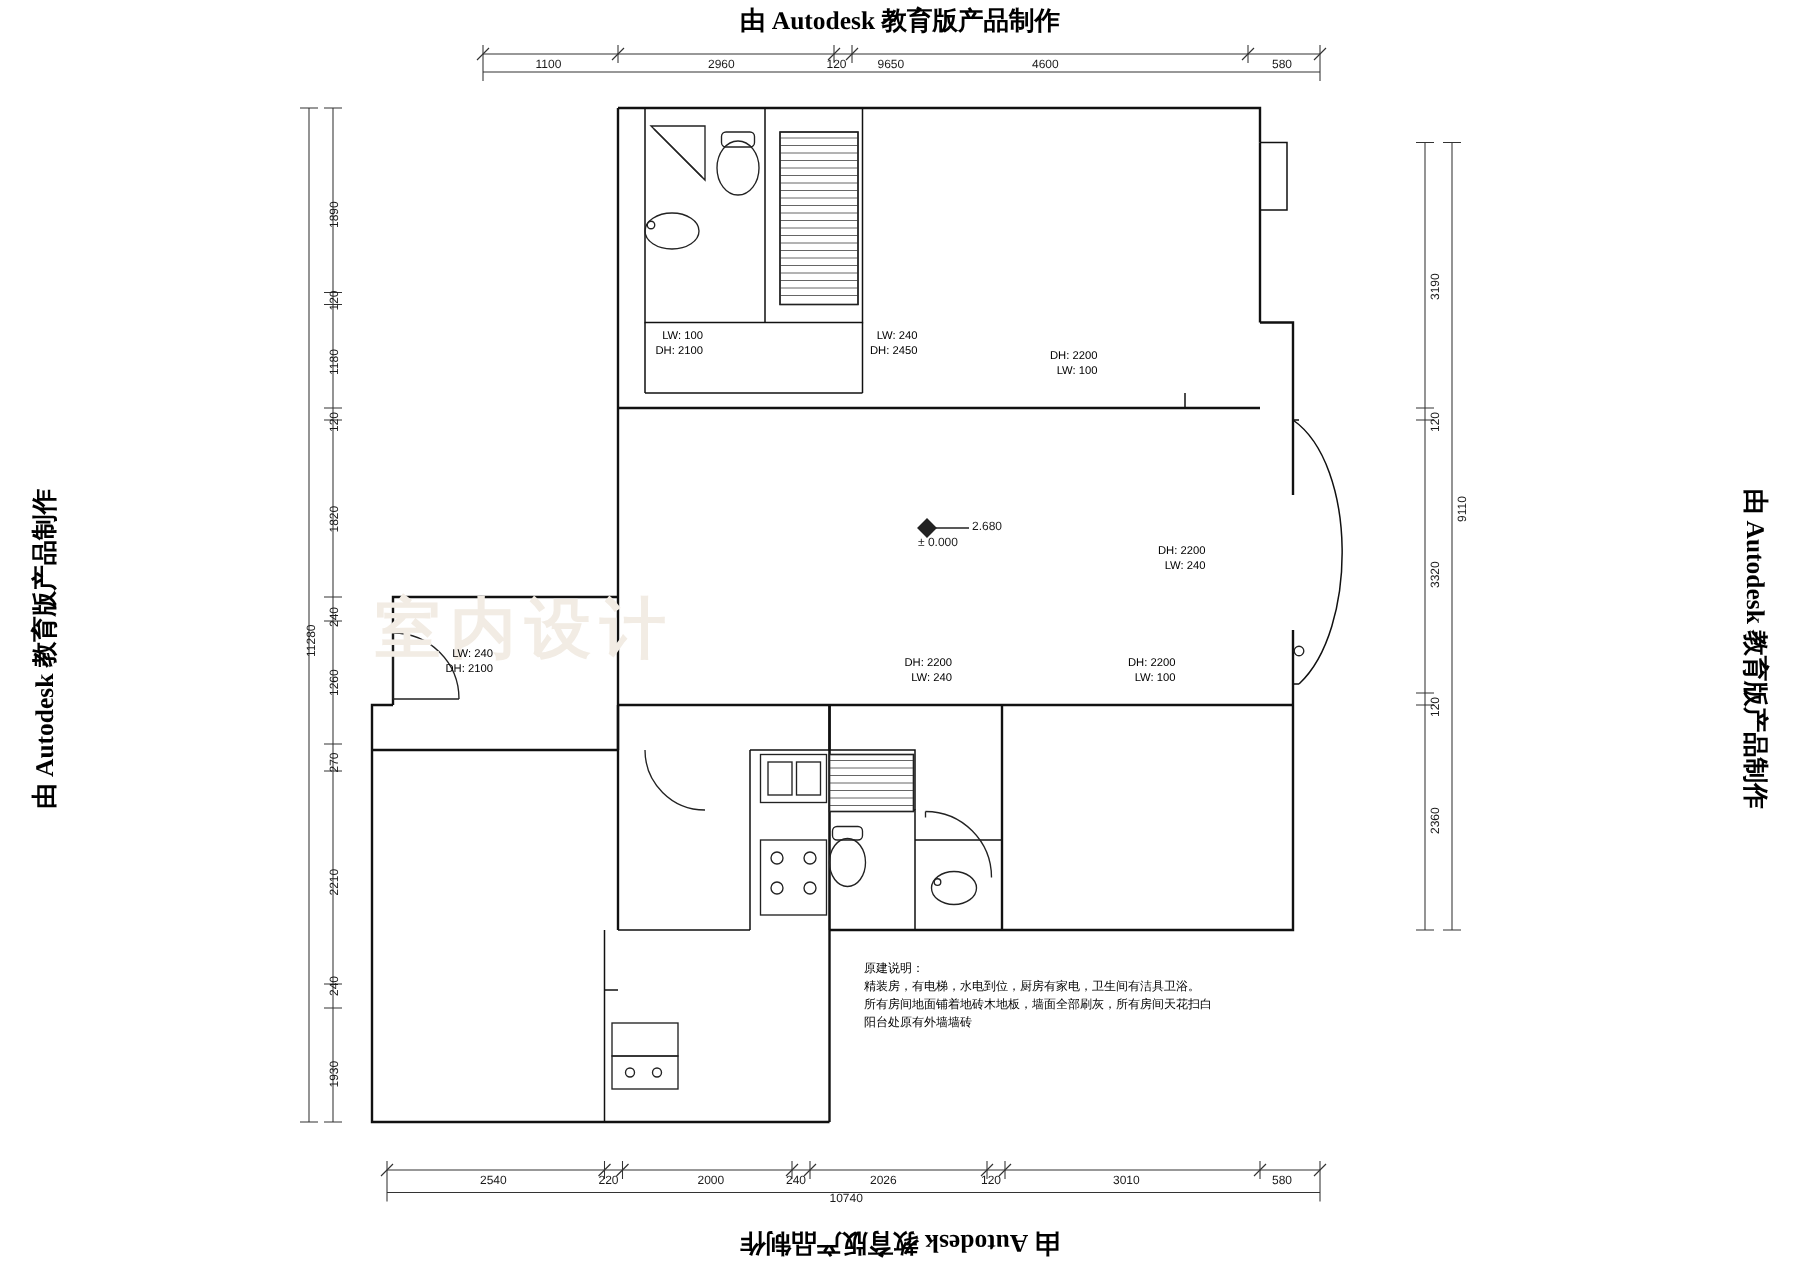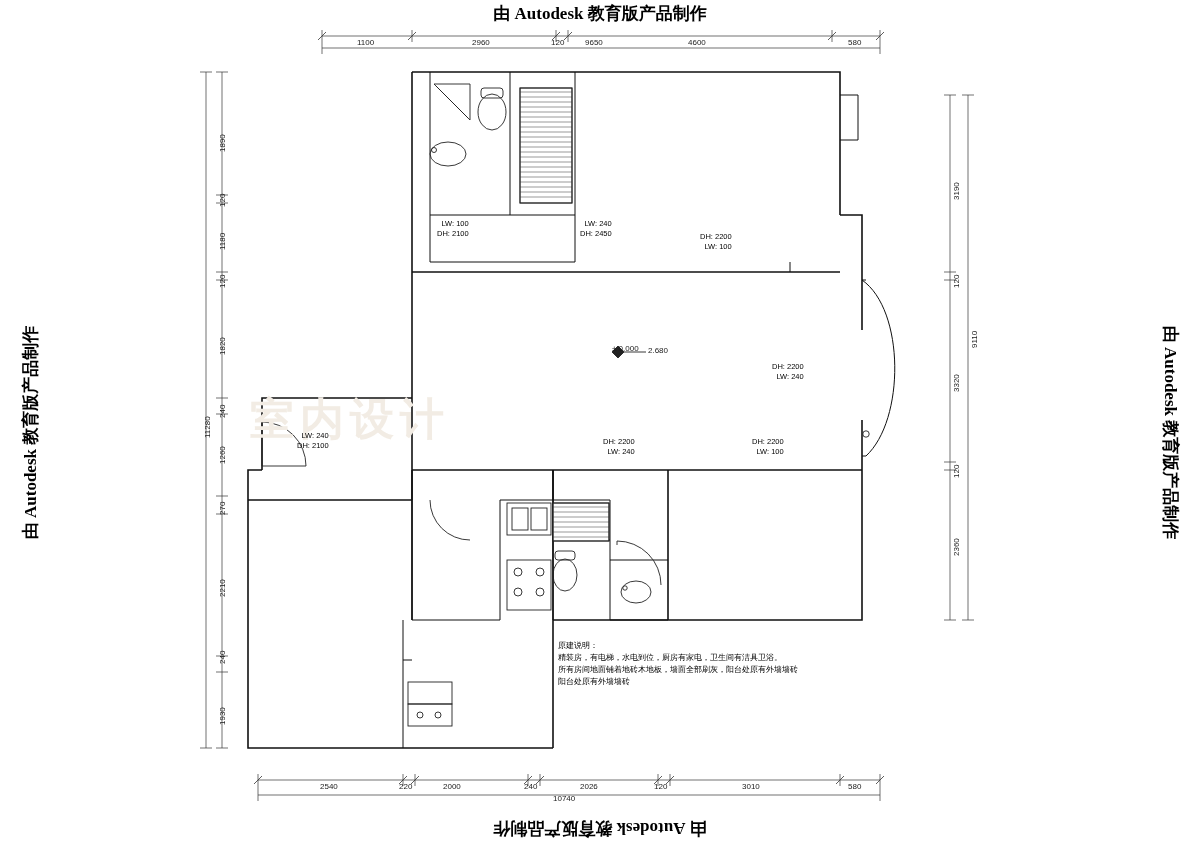--- a/index.html
+++ b/index.html
@@ -185,21 +185,21 @@
 
 <div class="abs dimtxt" style="left:357px;top:38px;">1100</div>
 <div class="abs dimtxt" style="left:472px;top:38px;">2960</div>
 <div class="abs dimtxt" style="left:551px;top:38px;">120</div>
 <div class="abs dimtxt" style="left:688px;top:38px;">4600</div>
 <div class="abs dimtxt" style="left:848px;top:38px;">580</div>
 <div class="abs dimtxt" style="left:585px;top:25px;margin-top:13px;">9650</div>
 
 <div class="abs dimtxt" style="left:320px;top:782px;">2540</div>
 <div class="abs dimtxt" style="left:399px;top:782px;">220</div>
-<div class="abs dimtxt" style="left:443px;top:782px;">2000</div>
+<div class="abs dimtxt" style="left:465px;top:782px;">2000</div>
 <div class="abs dimtxt" style="left:524px;top:782px;">240</div>
 <div class="abs dimtxt" style="left:580px;top:782px;">2026</div>
 <div class="abs dimtxt" style="left:654px;top:782px;">120</div>
 <div class="abs dimtxt" style="left:742px;top:782px;">3010</div>
 <div class="abs dimtxt" style="left:848px;top:782px;">580</div>
 <div class="abs dimtxt" style="left:553px;top:794px;">10740</div>
 
 <div class="abs dimv" style="left:218px;top:152px;">1890</div>
 <div class="abs dimv" style="left:218px;top:207px;">120</div>
 <div class="abs dimv" style="left:218px;top:250px;">1180</div>
@@ -243,20 +243,20 @@
 <div class="abs lbl" style="left:603px;top:437px;">
   <div>DH: 2200</div>
   <div>LW: 240</div>
 </div>
 <div class="abs lbl" style="left:752px;top:437px;">
   <div>DH: 2200</div>
   <div>LW: 100</div>
 </div>
 
 <div class="abs dimtxt" style="left:648px;top:346px;">2.680</div>
-<div class="abs dimtxt" style="left:612px;top:344px;">± 0.000</div>
-
-<div class="abs" style="left:558px;top:640px;">
+<div class="abs dimtxt" style="left:612px;top:357px;">± 0.000</div>
+
+<div class="abs" style="left:576px;top:640px;">
   <div class="note">原建说明：</div>
   <div class="note">精装房，有电梯，水电到位，厨房有家电，卫生间有洁具卫浴。</div>
-  <div class="note">所有房间地面铺着地砖木地板，墙面全部刷灰，阳台处原有外墙墙砖</div>
+  <div class="note">所有房间地面铺着地砖木地板，墙面全部刷灰，所有房间天花扫白</div>
   <div class="note">阳台处原有外墙墙砖</div>
 </div>
 
 </body></html>

